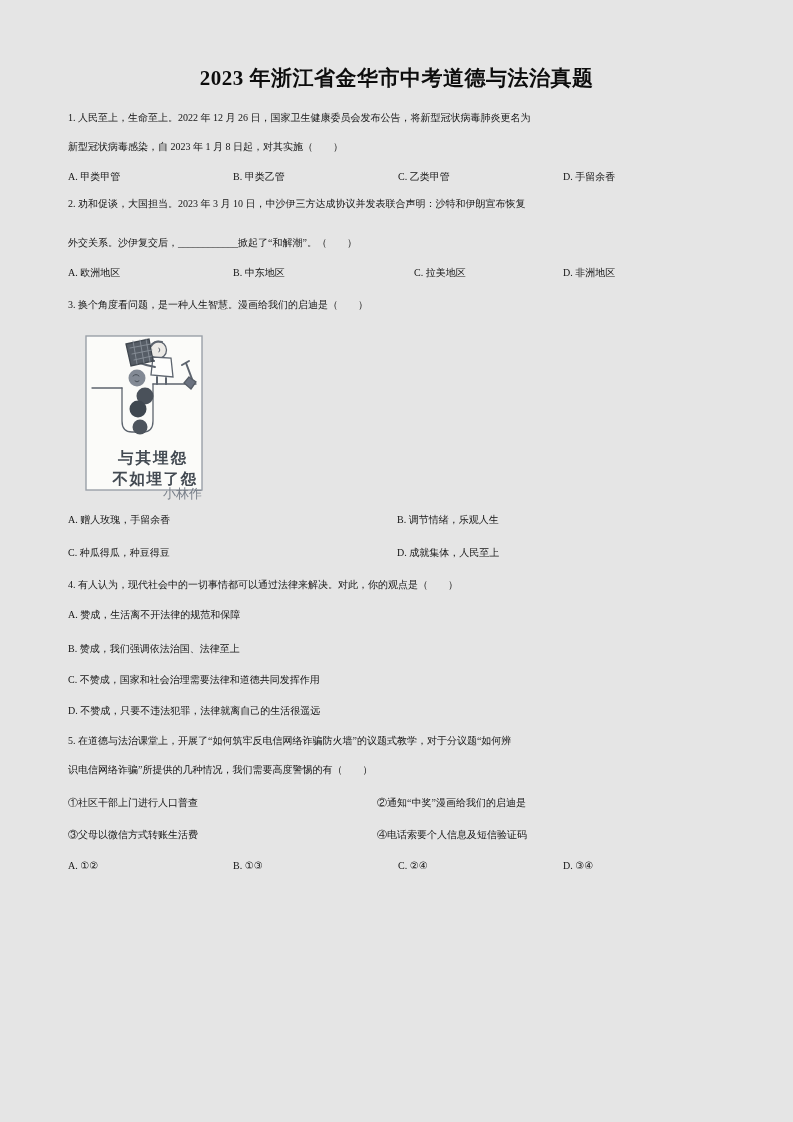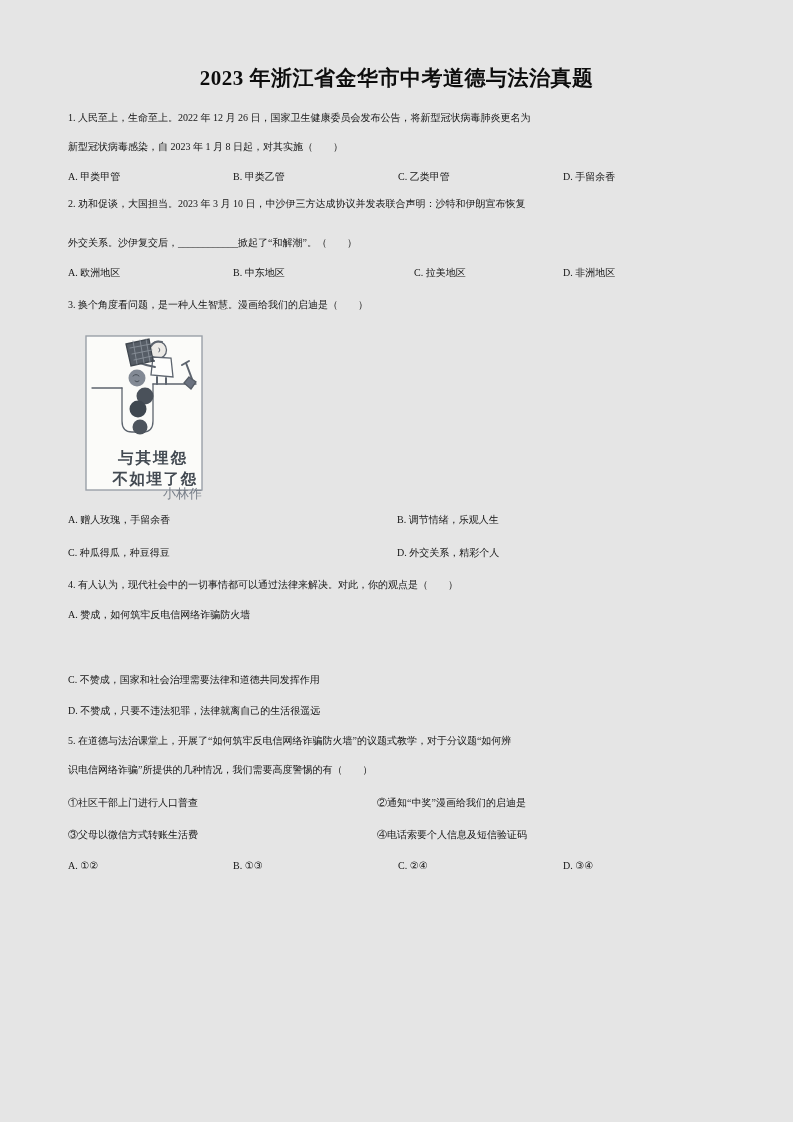--- a/index.html
+++ b/index.html
@@ -90,24 +90,25 @@
     </g>
 
     <text x="68" y="128" text-anchor="middle" font-size="15.5" font-weight="bold" letter-spacing="2" fill="#434a52" font-family="'Liberation Sans','DejaVu Sans',sans-serif">与其埋怨</text>
     <text x="70" y="149" text-anchor="middle" font-size="15.5" font-weight="bold" letter-spacing="1.5" fill="#434a52" font-family="'Liberation Sans','DejaVu Sans',sans-serif">不如埋了怨</text>
   </svg>
   <div class="comic-signature">小林作</div>
 
   <div class="t" style="top:509px;left:68px">A. 赠人玫瑰，手留余香</div>
   <div class="t" style="top:509px;left:397px">B. 调节情绪，乐观人生</div>
   <div class="t" style="top:542px;left:68px">C. 种瓜得瓜，种豆得豆</div>
-  <div class="t" style="top:542px;left:397px">D. 外交关系，精彩个人</div>
+  <div class="t" style="top:542px;left:397px">D. 成就集体，人民至上</div>
 
   <div class="t" style="top:574px">4. 有人认为，现代社会中的一切事情都可以通过法律来解决。对此，你的观点是（　　）</div>
-  <div class="t" style="top:604px">A. 赞成，如何筑牢反电信网络诈骗防火墙</div>
+  <div class="t" style="top:604px">A. 赞成，生活离不开法律的规范和保障</div>
+  <div class="t" style="top:638px">B. 赞成，我们强调依法治国、法律至上</div>
   <div class="t" style="top:669px">C. 不赞成，国家和社会治理需要法律和道德共同发挥作用</div>
   <div class="t" style="top:700px">D. 不赞成，只要不违法犯罪，法律就离自己的生活很遥远</div>
 
   <div class="t" style="top:730px">5. 在道德与法治课堂上，开展了“如何筑牢反电信网络诈骗防火墙”的议题式教学，对于分议题“如何辨</div>
   <div class="t" style="top:759px">识电信网络诈骗”所提供的几种情况，我们需要高度警惕的有（　　）</div>
   <div class="t" style="top:792px;left:68px">①社区干部上门进行人口普查</div>
   <div class="t" style="top:792px;left:377px">②通知“中奖”漫画给我们的启迪是</div>
   <div class="t" style="top:824px;left:68px">③父母以微信方式转账生活费</div>
   <div class="t" style="top:824px;left:377px">④电话索要个人信息及短信验证码</div>
   <div class="t" style="top:855px;left:68px">A. ①②</div>

